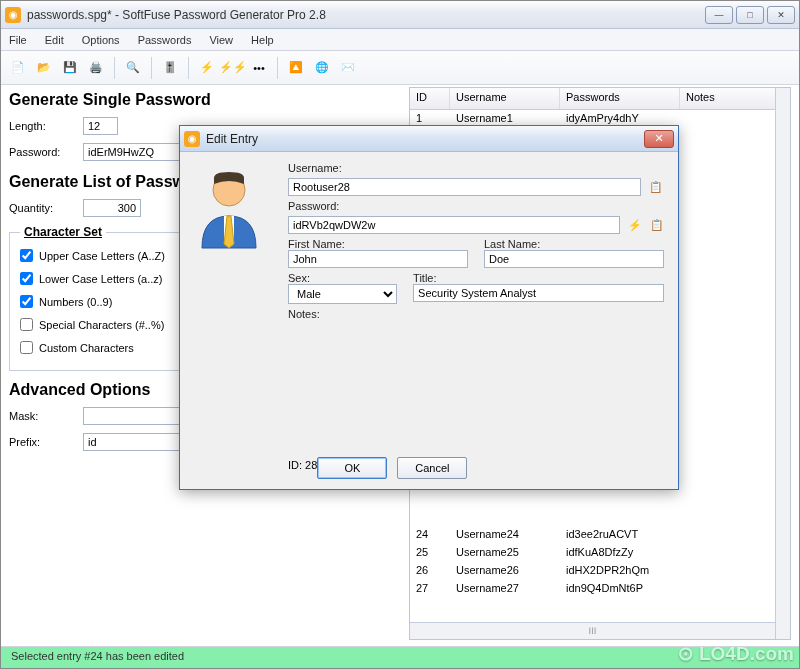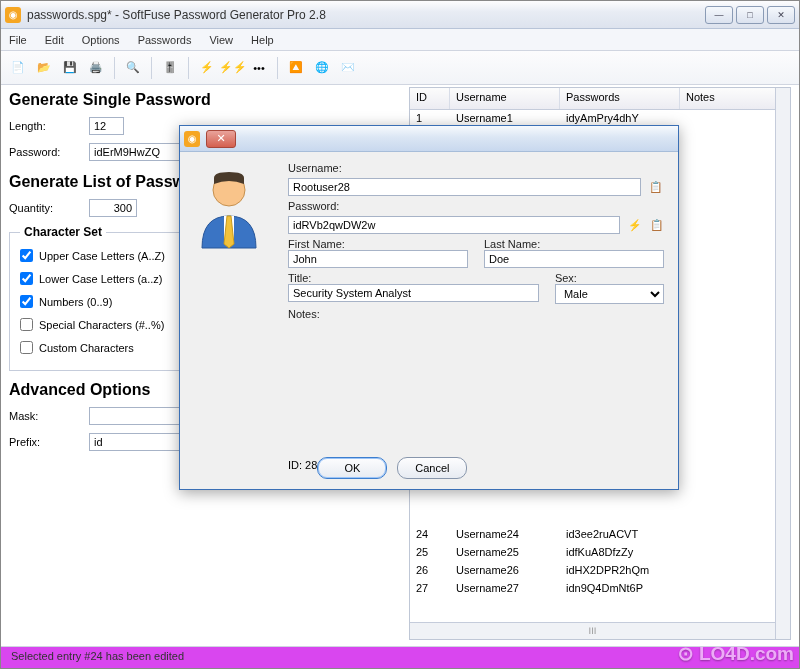--- a/index.html
+++ b/index.html
@@ -16,57 +16,57 @@
 .menubar span { cursor: pointer; }
 .toolbar { height: 34px; background: linear-gradient(#fcfcfd,#f2f4f8); border-bottom: 1px solid #d0d5e0; display: flex; align-items: center; padding: 0 6px; gap: 4px; }
 .toolbar .tbtn { width: 22px; height: 22px; display:flex;align-items:center;justify-content:center; border-radius:2px; cursor:pointer;}
 .toolbar .sep { width:1px; height:22px; background:#ccd3e0; margin:0 3px;}
 
 .content { position: absolute; top: 86px; left: 8px; right: 8px; bottom: 28px; display: flex; gap: 10px; }
 .leftpane { width: 390px; }
 .rightpane { flex: 1; border:1px solid #bfc7d6; background:#fff; position:relative; }
 
 .section-title { font-weight: bold; font-size: 16px; margin: 4px 0 8px 0; }
-.row { display: flex; align-items: center; margin-bottom: 8px; gap: 12px; }
+.row { display: flex; align-items: center; margin-bottom: 8px; gap: 6px; }
 .row label { width: 68px; }
 input[type="text"], input[type="number"], select, textarea { border:1px solid #a7b3c7; padding:2px 4px; font-family:inherit; font-size:11px; background:#fff; }
 .spinner { width:35px; }
 fieldset { border:1px solid #c5ccdb; padding:10px 10px 6px 10px; margin-bottom:10px; }
-legend { font-weight:bold; padding:0 4px; font-size:12px;}
+legend { font-weight:bold; padding:0 4px; font-size:12px;text-decoration:underline;}
 .cb { display:flex;align-items:center;gap:6px;margin-bottom:10px;}
 .cb input{width:13px;height:13px;}
 
 .table-head { display:flex; background:linear-gradient(#fcfcfc,#ececf2); border-bottom:1px solid #c5ccdb; height:22px; font-size:11px; }
 .table-head div { padding:3px 6px; border-right:1px solid #d8dde8; }
 .col-id{width:40px;} .col-user{width:110px;} .col-pass{width:120px;} .col-notes{flex:1;}
 .table-body { overflow-y:auto; height:calc(100% - 40px); }
 .trow { display:flex; height:18px; font-size:11px; }
 .trow:nth-child(odd){background:#fff;} .trow:nth-child(even){background:#fff;}
 .trow div{padding:2px 6px; overflow:hidden;white-space:nowrap;}
 .hscroll { height:17px;border-top:1px solid #c5ccdb;background:#f0f2f6;display:flex;align-items:center;justify-content:center;color:#999;font-size:9px;position:absolute;bottom:0;left:0;right:15px;}
 .vscroll{position:absolute;top:0;right:0;bottom:0;width:15px;background:#f0f2f6;border-left:1px solid #c5ccdb;}
 
-.statusbar { position:absolute; left:0; right:0; bottom:0; height:22px; border-top:1px solid #d0d5e0; background:#d946ef; padding:3px 10px; font-size:11px; color:#333;}
+.statusbar { position:absolute; left:0; right:0; bottom:0; height:22px; border-top:1px solid #d0d5e0; background:#86efac; padding:3px 10px; font-size:11px; color:#333;}
 
 
 .dialog { position:absolute; top:125px; left:179px; width:500px; height:365px; border:1px solid #3a6fb5; background:#f0f0f0; box-shadow:0 3px 14px rgba(0,0,0,.35); z-index:10;}
 .dlg-title { height:26px; background:linear-gradient(#f7fafd,#dbe6f4 45%,#c8d8ee); border-bottom:1px solid #a7bdd9; display:flex; align-items:center; padding:0 4px; }
 .dlg-title .app-icon{background:#f6a623;width:16px;height:16px;border-radius:3px;margin-right:6px;display:flex;align-items:center;justify-content:center;font-size:10px;color:#fff;}
 .dlg-title .t{flex:1;font-size:12px;color:#222;}
 .dlg-close{width:30px;height:18px;background:linear-gradient(#e9a39b,#d4604f);border:1px solid #a8473a;border-radius:3px;display:flex;align-items:center;justify-content:center;color:#fff;font-size:11px;cursor:pointer;}
 .dlg-body{padding:10px 14px 10px 14px; display:flex; gap:14px; height:calc(100% - 26px);}
 .avatar{width:80px;padding-top:6px;}
 .avatar svg{width:70px;height:82px;}
 .fields{flex:1;display:flex;flex-direction:column;gap:4px;}
 .flabel{font-size:11px;color:#222;}
 .frow{display:flex;gap:8px;align-items:center;}
 .fields input,.fields select,.fields textarea{width:100%;}
 .two{display:flex;gap:16px;} .two>div{flex:1;}
 .btnbar{display:flex;gap:10px;justify-content:flex-end;margin-top:6px;}
-.btn{min-width:70px;height:22px;border:1px solid #8896ac;border-radius:10px;background:linear-gradient(#fdfdfe,#e7ebf2);font-size:11px;cursor:pointer;}
+.btn{min-width:70px;height:22px;border:1px solid #8896ac;border-radius:2px;background:linear-gradient(#fdfdfe,#e7ebf2);font-size:11px;cursor:pointer;}
 .btn.primary{border-color:#3c7ecf;box-shadow:inset 0 0 0 1px #9ec5f7;}
 .idline{margin-top:auto;padding-top:12px;display:flex;align-items:center;}
 .mini-ico{width:16px;height:16px;display:inline-flex;align-items:center;justify-content:center;cursor:pointer;}
 .watermark{position:absolute;right:6px;bottom:4px;color:#fff;opacity:.55;font-size:19px;font-weight:bold;z-index:50;text-shadow:0 1px 2px rgba(0,0,0,.6);}
 </style>
 </head>
 <body>
 
 <div class="window">
   <div class="titlebar">
@@ -115,21 +115,21 @@
         <input type="text" class="spinner" value="12" style="">
       </div>
       <div class="row">
         <label>Password:</label>
         <input type="text" style="width: 105px;" value="idErM9HwZQ">
       </div>
 
       <div class="section-title" style="margin-top:12px">Generate List of Passwords</div>
       <div class="row">
         <label>Quantity:</label>
-        <input type="text" style="width: 48px; text-align: right;" value="300">
+        <input type="text" style="width: 58px; text-align: right;" value="300">
       </div>
 
       <fieldset>
         <legend>Character Set</legend>
         <div class="cb">
             <input type="checkbox" checked="" style="">
             <span>Upper Case Letters (A..Z)</span>
           </div>
         <div class="cb">
             <input type="checkbox" checked="" style="">
@@ -214,20 +214,21 @@
   </div>
 
   <div class="statusbar">
     <span>Selected entry #24 has been edited</span>
   </div>
 </div>
 
 <div class="dialog">
   <div class="dlg-title">
     <div class="app-icon">◉</div>
+    <div class="t">Edit Entry</div>
     <div class="dlg-close">✕</div>
   </div>
   <div class="dlg-body">
     <div class="avatar">
       <svg viewBox="0 0 70 82">
           <circle cx="35" cy="22" r="16" fill="#f9c48a" stroke="#c6904e"></circle>
           <path d="M8 80 Q8 48 35 48 Q62 48 62 80 Z" fill="#3a74c4" stroke="#27569a"></path>
           <rect x="30" y="48" width="10" height="28" fill="#fff"></rect>
           <path d="M33 48 L37 48 L40 76 L35 80 L30 76 Z" fill="#f2c23b" stroke="#c79a1f"></path>
           <path d="M20 10 Q20 4 35 4 Q50 4 50 10 L50 16 Q35 10 20 16 Z" fill="#4a3a2a"></path>
@@ -249,27 +250,27 @@
         <div>
           <div class="flabel">First Name:</div>
           <input type="text" value="John" style="">
         </div>
         <div>
           <div class="flabel">Last Name:</div>
           <input type="text" value="Doe" style="">
         </div>
       </div>
       <div class="two">
+        <div style="flex:1">
+          <div class="flabel">Sex:</div>
+          <select><option>Male</option></select>
+        </div>
         <div style="flex:2.3">
           <div class="flabel">Title:</div>
           <input type="text" value="Security System Analyst" style="">
-        </div>
-        <div style="flex:1">
-          <div class="flabel">Sex:</div>
-          <select><option>Male</option></select>
         </div>
       </div>
       <div class="flabel">Notes:</div>
       <div class="idline">
         <span>ID:  28</span>
         <div class="btnbar">
           <button class="btn primary">OK</button>
           <button class="btn">Cancel</button>
         </div>
       </div>

